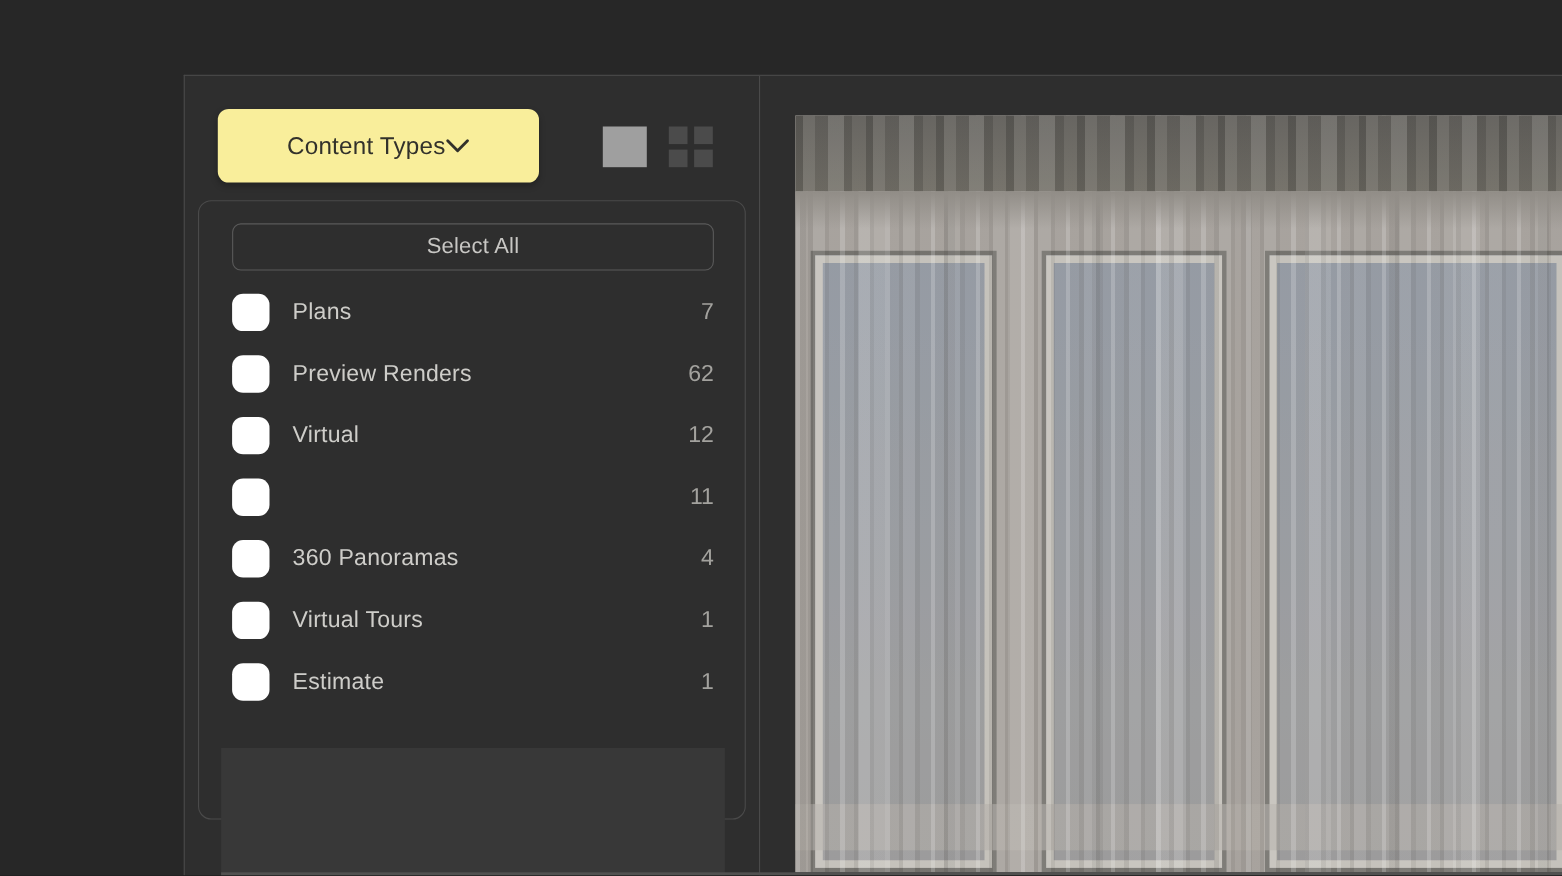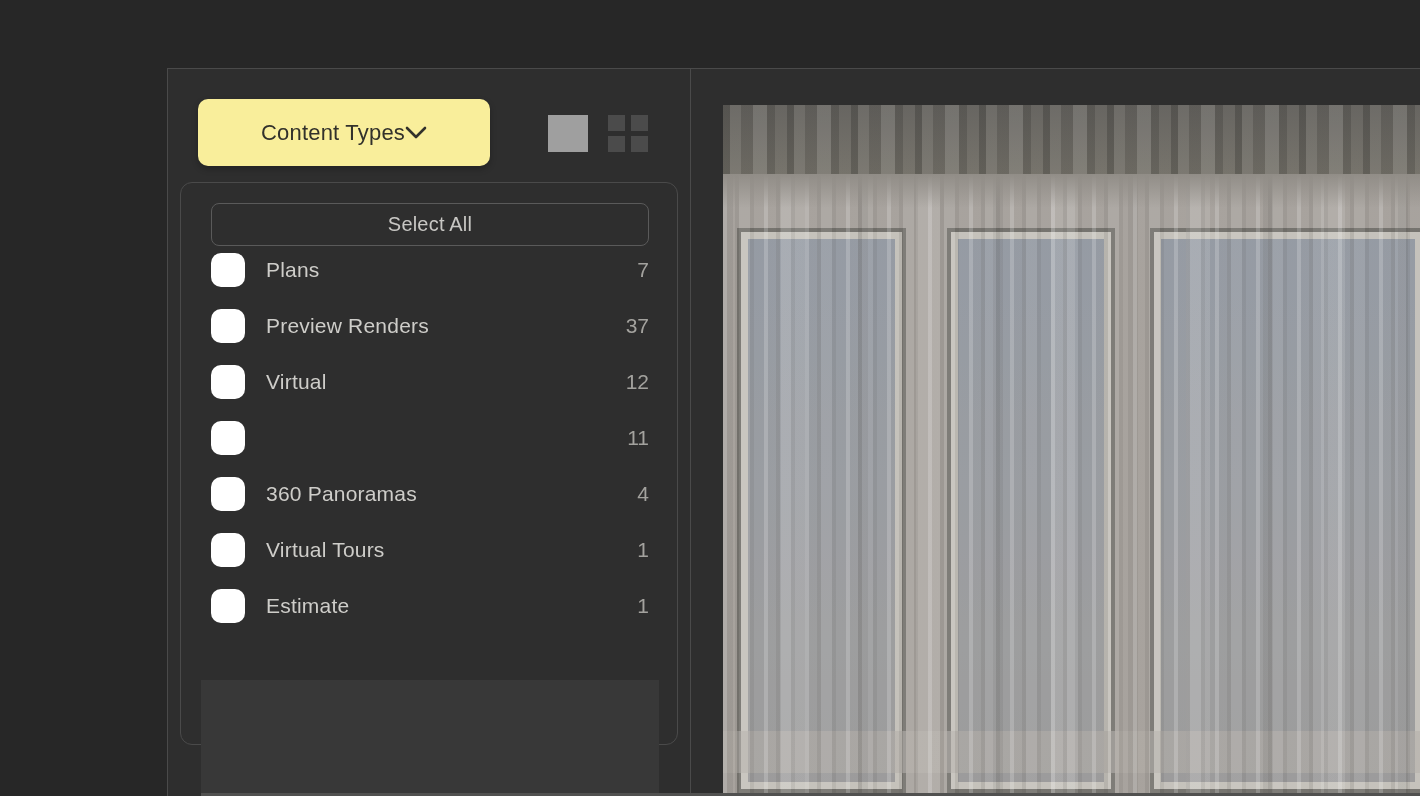--- a/index.html
+++ b/index.html
@@ -39,21 +39,21 @@
   .filter-box {
     position:absolute; left:12px; top:113px; width:498px; height:563px;
     border:1px solid #4a4a4a; border-radius:12px;
   }
   .select-all {
     display:block; margin:20px 30px 0 30px; width:438px; height:43px;
     background:transparent; border:1px solid #5a5a5a; border-radius:8px;
     color:#c8c7c4; font-size:20px; font-family:inherit; cursor:pointer;
     letter-spacing:0.2px;
   }
-  .rows { margin-top:7px; padding:0 28px 0 30px; }
+  .rows { margin-top:21px; padding:0 28px 0 30px; }
   .row {
     height:34px; margin-bottom:22px;
     display:flex; align-items:center; cursor:pointer;
   }
   .cb {
     width:34px; height:34px; border-radius:10px; background:#ffffff;
     border:none; flex:none; cursor:pointer;
   }
   .row .lbl { margin-left:21px; font-size:21px; color:#cecdc9; letter-spacing:0.2px; }
   .row .cnt { margin-left:auto; font-size:21px; color:#a3a29e; }
@@ -148,21 +148,21 @@
 
           <div class="row">
             <button class="cb"></button>
             <span class="lbl">Plans</span>
             <span class="cnt">7</span>
           </div>
 
           <div class="row">
             <button class="cb"></button>
             <span class="lbl">Preview Renders</span>
-            <span class="cnt">37</span>
+            <span class="cnt">62</span>
           </div>
 
           <div class="row">
             <button class="cb"></button>
             <span class="lbl">Virtual</span>
             <span class="cnt">12</span>
           </div>
 
           <div class="row">
             <button class="cb"></button>

